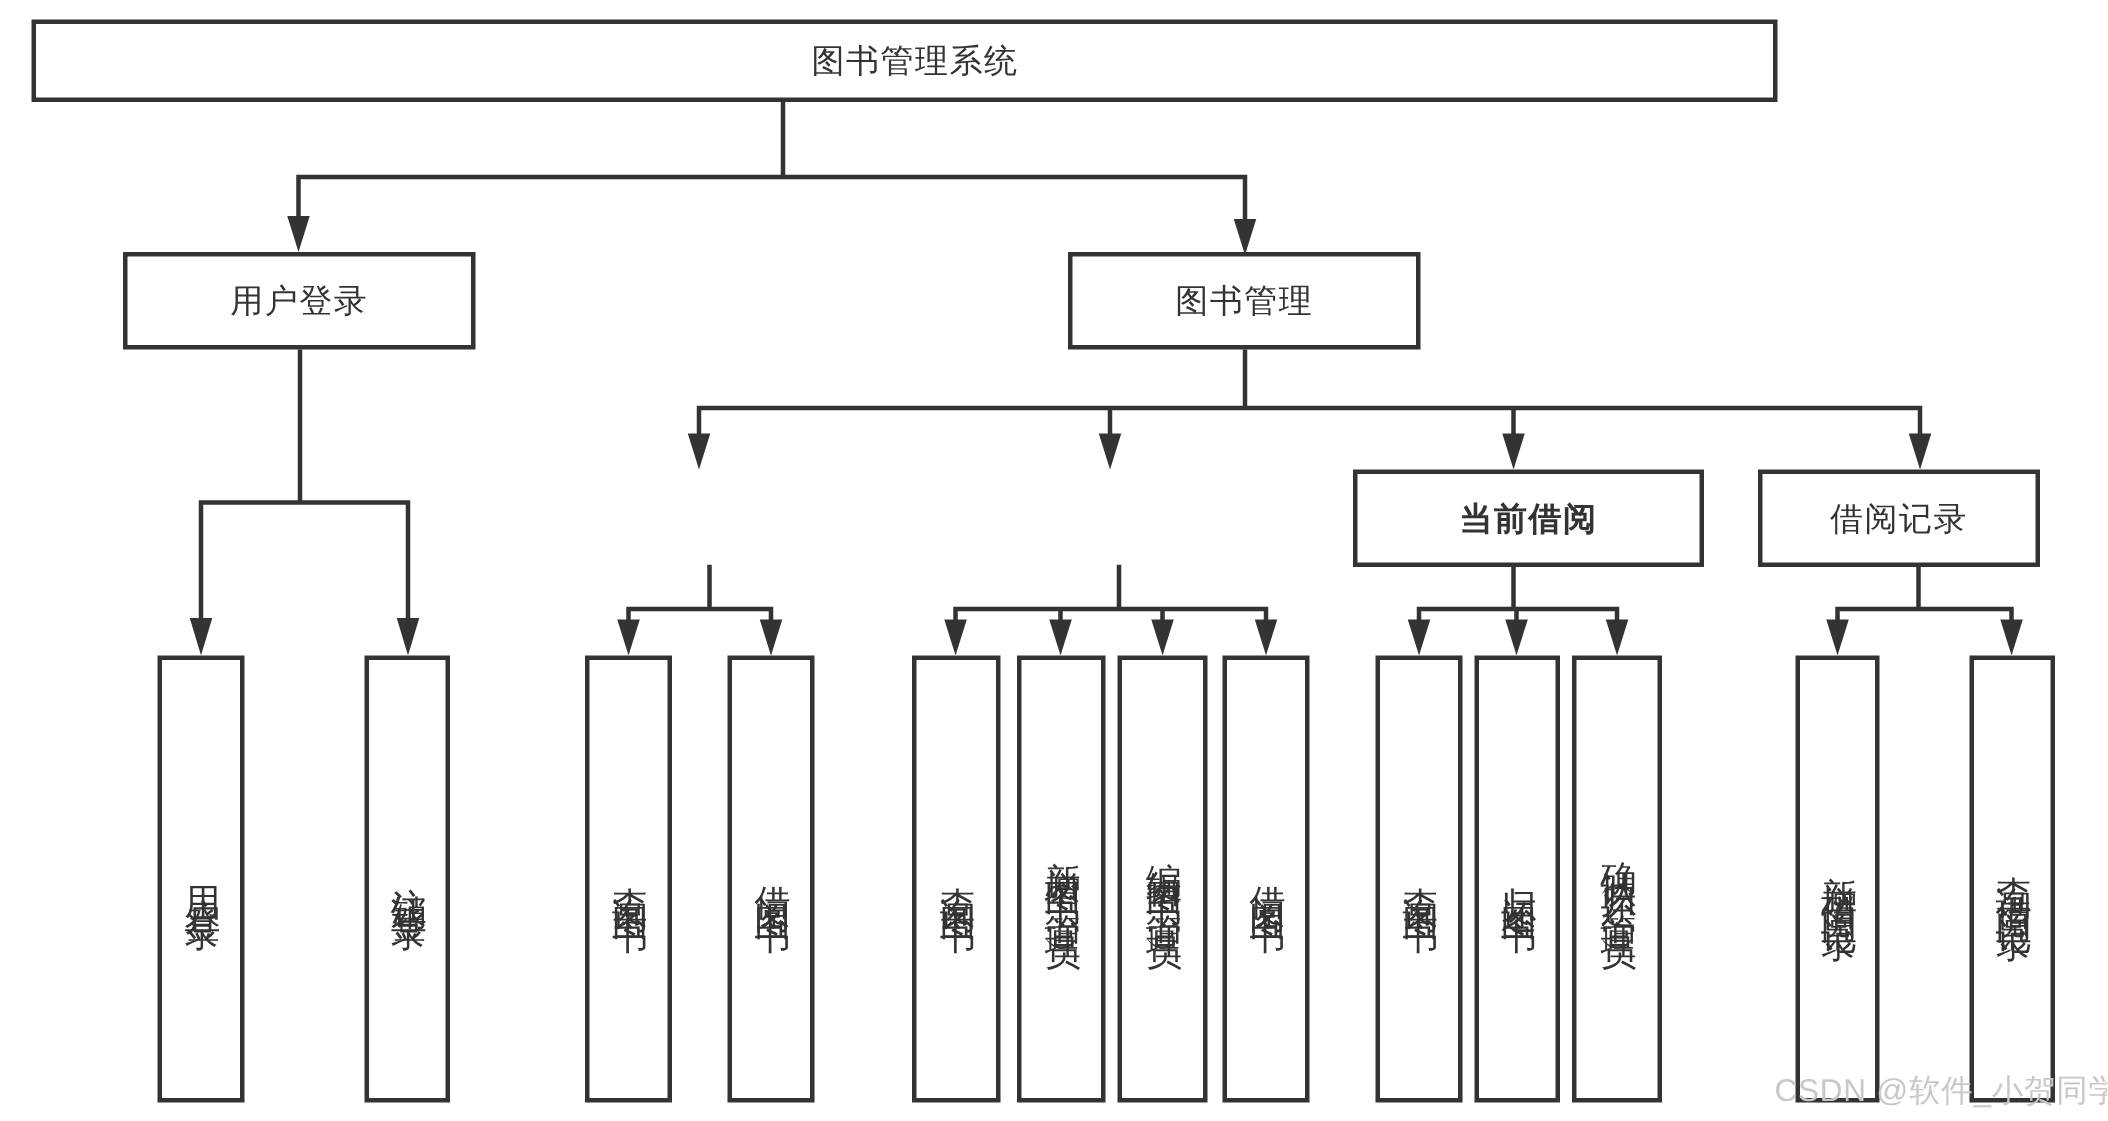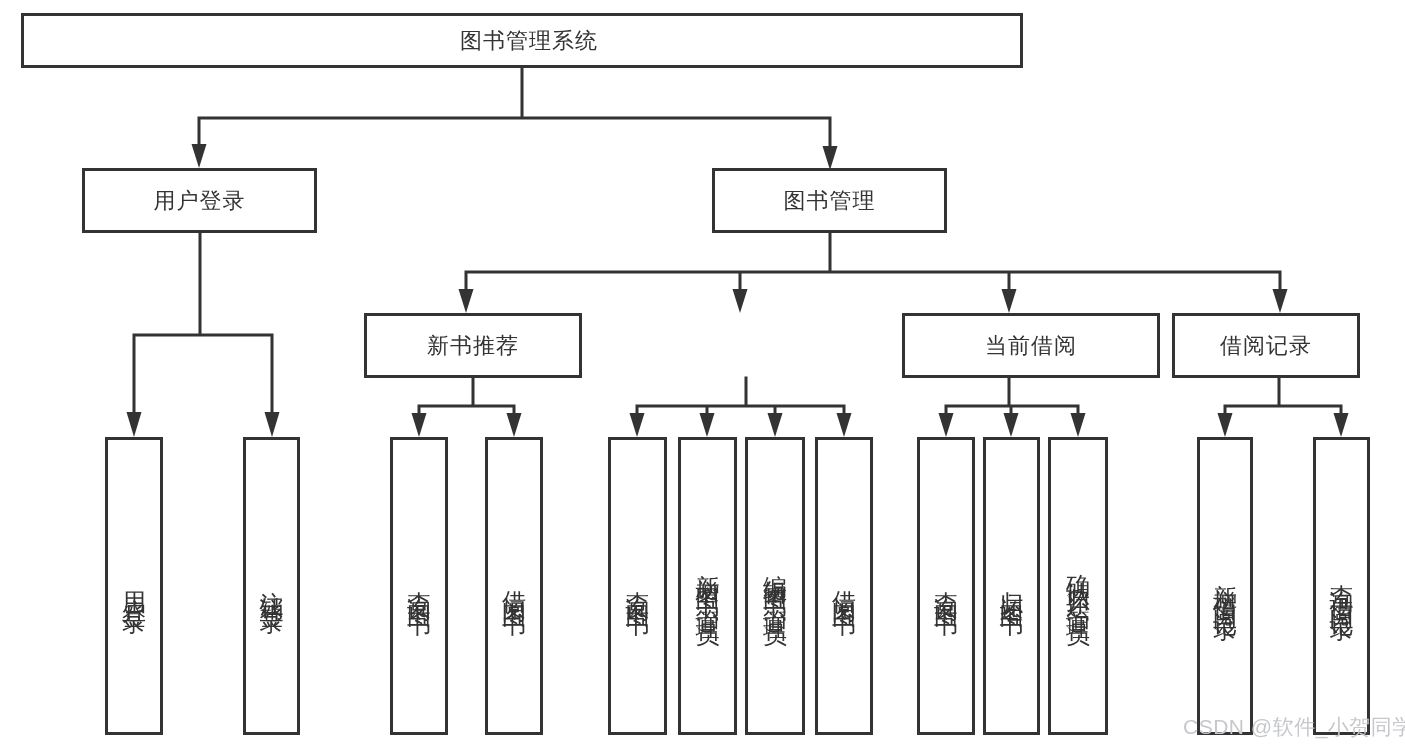--- a/index.html
+++ b/index.html
@@ -80,35 +80,32 @@
       <polygon points="767.5,413 782.5,413 775,437"></polygon>
       <polygon points="836.5,413 851.5,413 844,437"></polygon>
       <polygon points="938.5,413 953.5,413 946,437"></polygon>
       <polygon points="1003.5,413 1018.5,413 1011,437"></polygon>
       <polygon points="1070.5,413 1085.5,413 1078,437"></polygon>
       <polygon points="1217.5,413 1232.5,413 1225,437"></polygon>
       <polygon points="1333.5,413 1348.5,413 1341,437"></polygon>
     </g>
   </svg>
 
-  <div class="node hbox" style="left:21px;top:13px;width:1002px;height:55px;padding-left:14px;">
+  <div class="node hbox" style="left:21px;top:13px;width:1164px;height:55px;padding-left:14px;">
     <span>图书管理系统</span>
   </div>
 
   <div class="node hbox" style="left:82px;top:168px;width:235px;height:65px;">
     <span>用户登录</span>
   </div>
   <div class="node hbox" style="left:712px;top:168px;width:235px;height:65px;">
     <span>图书管理</span>
   </div>
 
-  <div class="node hbox" style="left:364px;top:313px;width:218px;height:65px;">
-    <span>新书推荐</span>
-  </div>
-  <div class="node hbox" style="left:902px;top:313px;width:258px;height:65px;">
+  <div class="node hbox" style="left:902px;top:313px;width:234px;height:65px;font-weight:bold;">
     <span>当前借阅</span>
   </div>
   <div class="node hbox" style="left:1172px;top:313px;width:188px;height:65px;">
     <span>借阅记录</span>
   </div>
 
   <div class="node vbox" style="left:105px;top:437px;width:58px;height:298px;">
     <span class="vtext">用户登录</span>
   </div>
   <div class="node vbox" style="left:243px;top:437px;width:57px;height:298px;">

